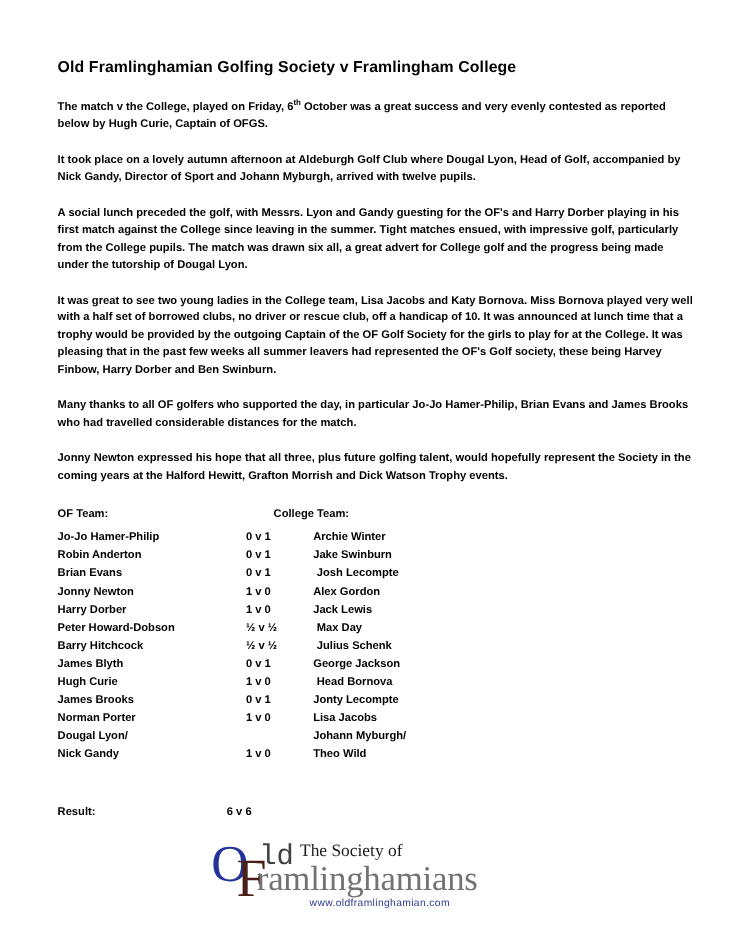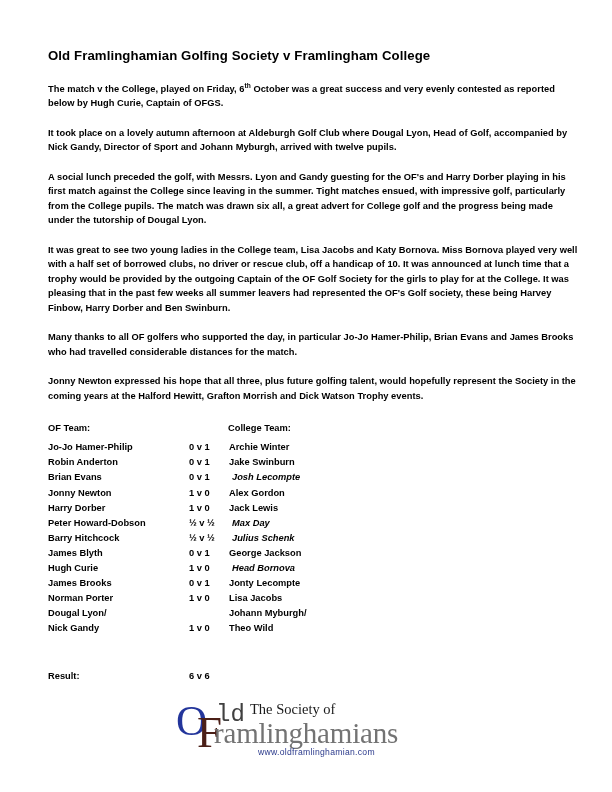--- a/index.html
+++ b/index.html
@@ -59,25 +59,26 @@
   .teams-head {
     display: flex;
     margin-bottom: 10px;
   }
   .teams-head .h-of { width: 180px; }
   .teams-head .h-col { width: 200px; }
   .team-row {
     display: flex;
     align-items: baseline;
     height: 15.1px;
+    gap: 16px;
   }
   .cell-name { width: 141px; }
   .cell-score { width: 40px; }
   .cell-opp { width: 220px; }
-  .cell-opp.indent { padding-left: 3px; font-style: italic; }
+  .cell-opp.indent { padding-left: 3px; }
 
   .result-row {
     display: flex;
     align-items: baseline;
     margin-top: 32px;
     font-size: 9.3px;
     font-weight: bold;
   }
   .result-row .cell-name { width: 141px; }
 

